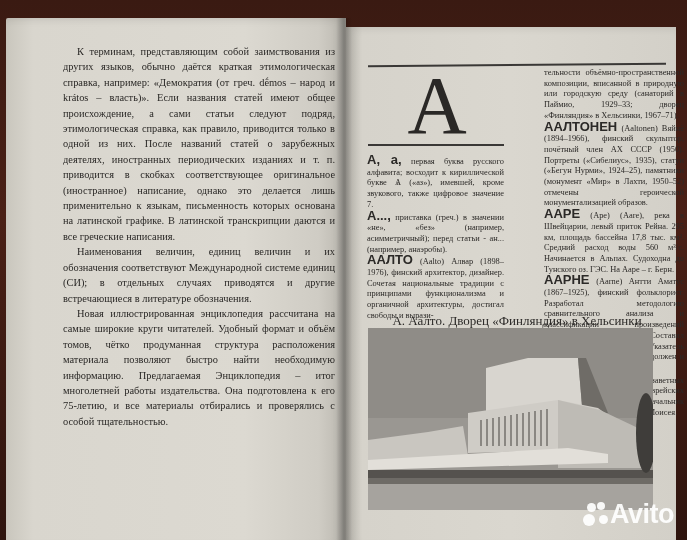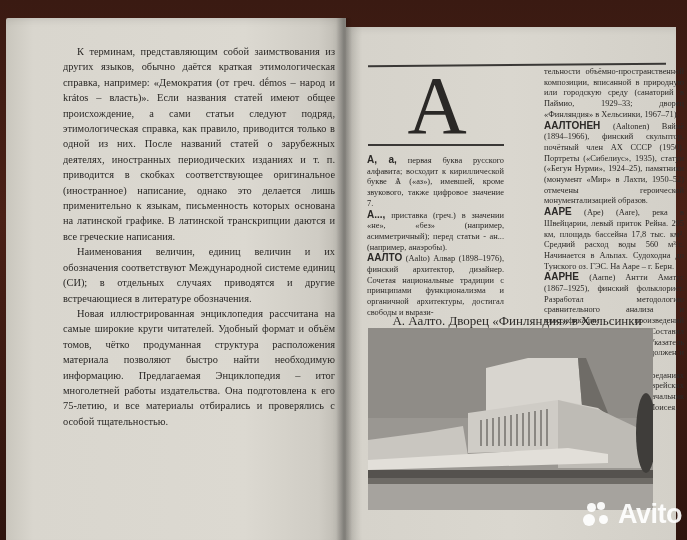--- a/index.html
+++ b/index.html
@@ -39,34 +39,34 @@
     font-family:"Liberation Serif","DejaVu Serif",serif;
   }
   .col {
     position:absolute; font-size:8.4px; line-height:10.7px; color:#2b2927;
     text-align:justify;
     font-family:"Liberation Serif","DejaVu Serif",serif;
   }
   .col-1 { left:367px; top:155px; width:137px; }
   .col-2 { left:510px; top:66px; width:140px;margin-left:34px; }
   .col p { margin:0 0 0 0; }
-  .term { font-family:"Liberation Sans","DejaVu Sans",sans-serif; font-weight:bold; font-size:10px; }
+  .term { font-family:"Liberation Sans","DejaVu Sans",sans-serif; font-weight:bold; font-size:13px; }
   .caption {
     position:absolute; left:368px; top:313px; width:298px; text-align:center;
     font-size:13px; color:#2b2927;
   }
   .photo {
     position:absolute; left:368px; top:328px; width:285px; height:182px;
     background: linear-gradient(180deg,#8d8a85 0%,#a09d98 40%,#b3b0aa 75%,#96938d 100%);
     overflow:hidden;
   }
   .photo svg { display:block; }
   .watermark {
     position:absolute; left:582px; top:498px; height:32px;
-    display:flex; align-items:center; gap:8px; color:rgba(255,255,255,0.92);
+    display:flex; align-items:center; gap:0; color:rgba(255,255,255,0.92);
     font-family:"Liberation Sans","DejaVu Sans",sans-serif; font-weight:bold;
     font-size:27px; letter-spacing:-0.5px;
   }
   .dots { position:relative; width:28px; height:26px; }
   .dots span { position:absolute; border-radius:50%; background:rgba(255,255,255,0.92); }
   .dots .d1 { width:12px; height:12px; left:1px; top:13px; }
   .dots .d2 { width:9px; height:9px; left:5px; top:2px; }
   .dots .d3 { width:8px; height:8px; left:15px; top:1px; }
   .dots .d4 { width:9px; height:9px; left:17px; top:14px; }
 </style>

